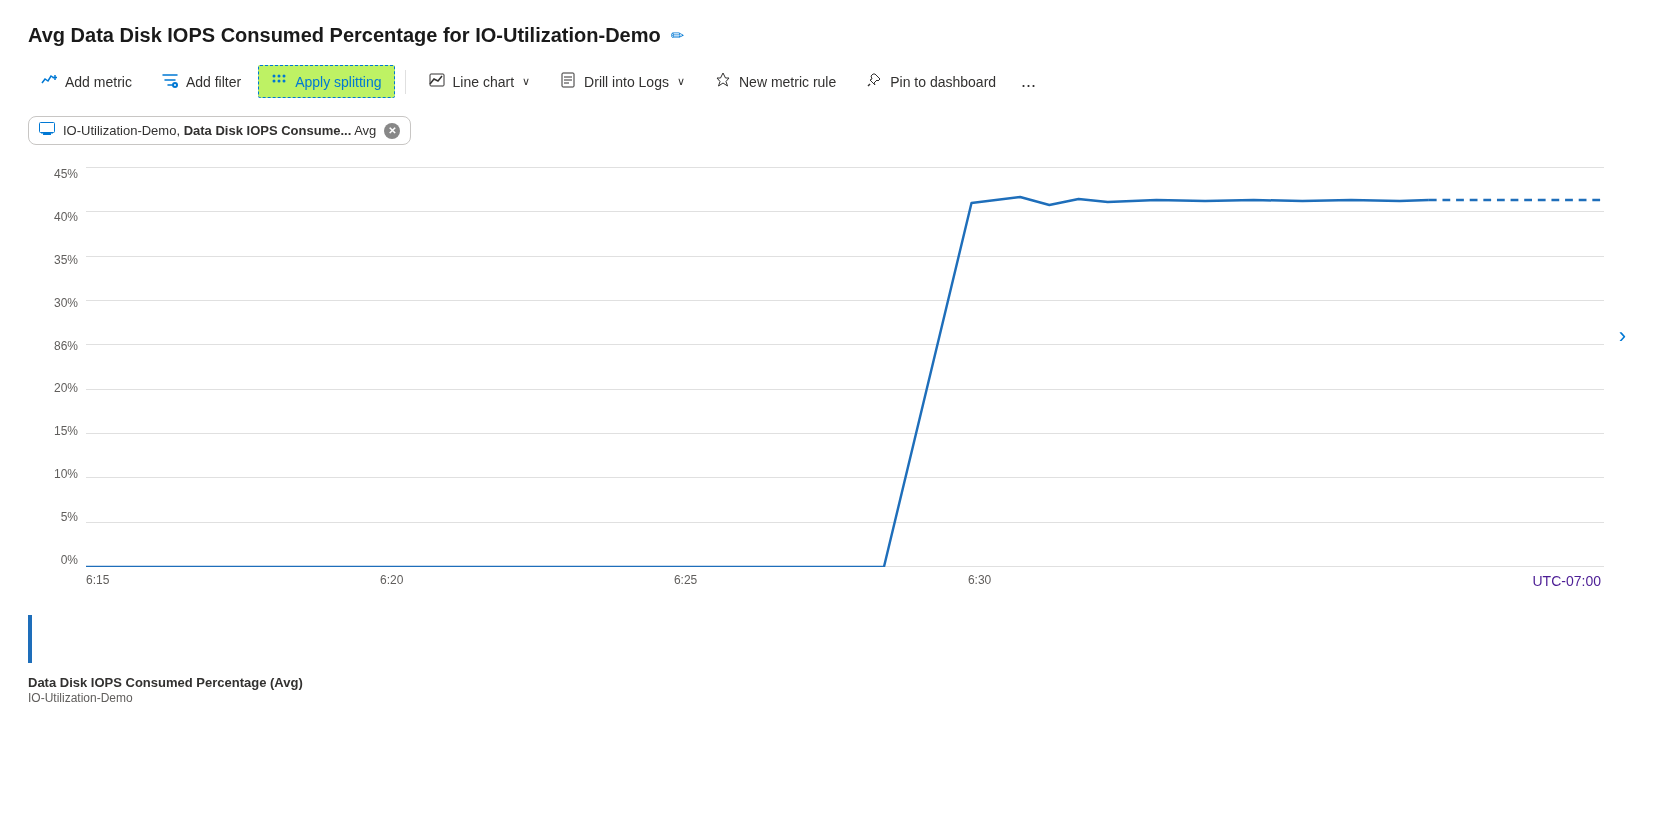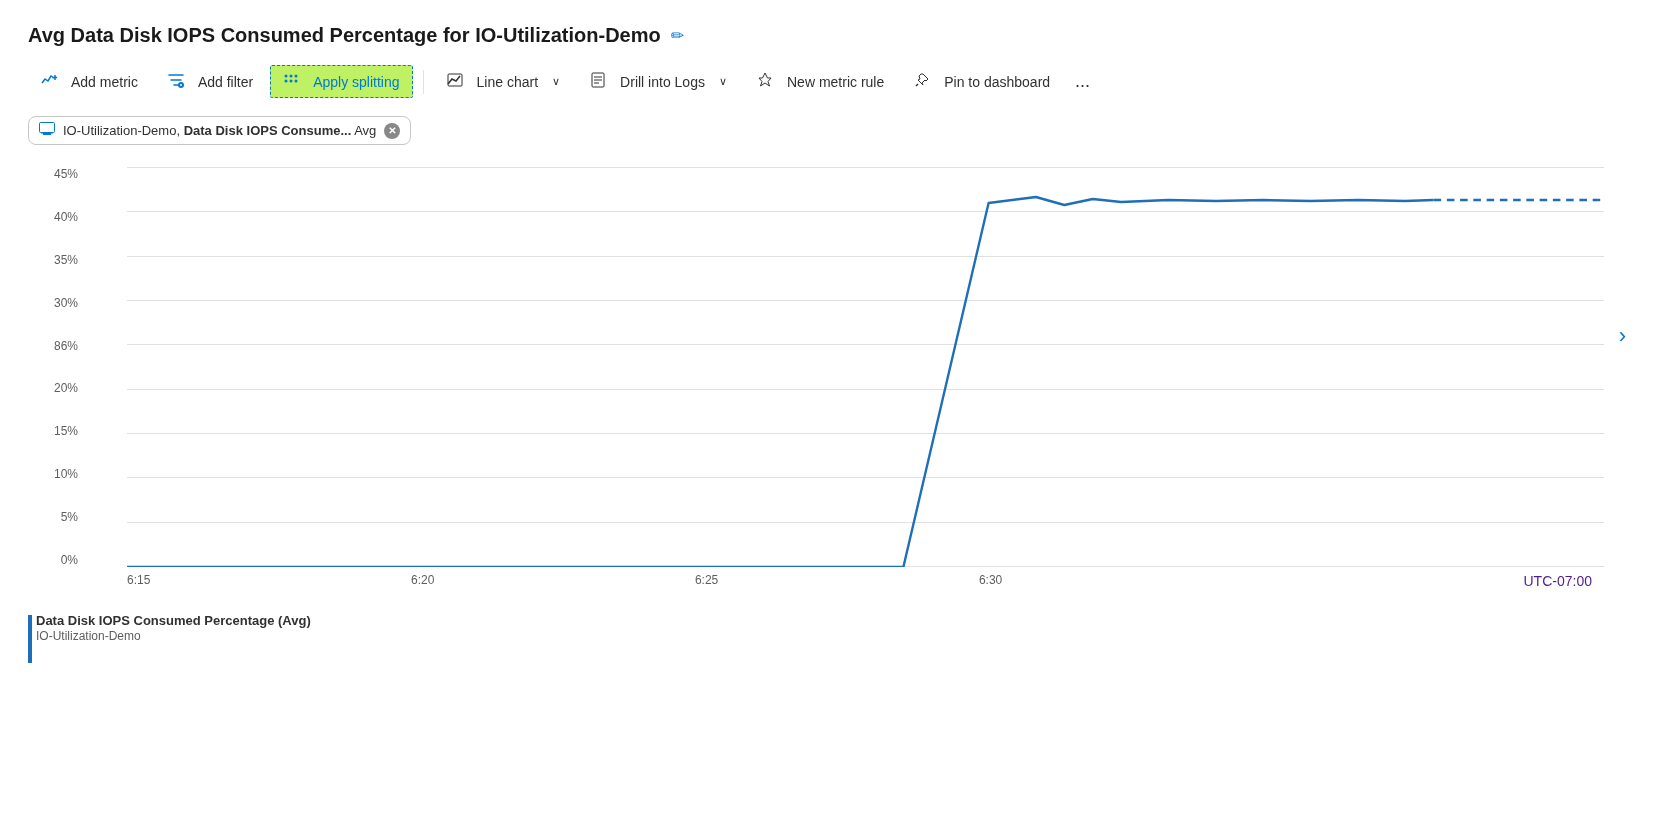--- a/index.html
+++ b/index.html
@@ -34,21 +34,21 @@
     .toolbar {
       display: flex;
       align-items: center;
       gap: 4px;
       margin-bottom: 18px;
       flex-wrap: wrap;
     }
     .toolbar-btn {
       display: flex;
       align-items: center;
-      gap: 14px;
+      gap: 8px;
       padding: 6px 12px;
       border: 1px solid transparent;
       background: transparent;
       cursor: pointer;
       font-size: 14px;
       color: #323130;
       border-radius: 2px;
       white-space: nowrap;
     }
     .toolbar-btn.active {
@@ -110,21 +110,20 @@
       flex-shrink: 0;
     }
     .chart-area {
       position: relative;
       margin-left: 10px;
       margin-right: 30px;
     }
     .chart-container {
       display: flex;
       position: relative;
-      gap: 41px;
     }
     .y-axis {
       display: flex;
       flex-direction: column;
       justify-content: space-between;
       padding-bottom: 30px;
       width: 48px;
       flex-shrink: 0;
     }
     .y-label {
@@ -175,21 +174,22 @@
       top: 50%;
       transform: translateY(-60%);
       font-size: 20px;
       color: #0078d4;
       cursor: pointer;
     }
     .legend-area {
       margin-top: 10px;
       display: flex;
       align-items: flex-start;
-      gap: 4px;
+      gap: 12px;
+      flex-direction: column;
     }
     .legend-bar {
       width: 4px;
       height: 48px;
       background: #1e6eba;
       flex-shrink: 0;
       margin-top: 2px;
     }
     .legend-name {
       font-weight: 600;
@@ -360,21 +360,21 @@
           <div class="grid-line"></div>
         </div>
 
         <svg viewBox="0 0 1560 400" preserveAspectRatio="none" style="position:absolute;top:0;left:0;width:100%;height:calc(100% - 30px);">
 
           <polyline points="0,400 820,400 910,36 960,30 990,38 1020,32 1050,35 1100,33 1150,34 1200,33 1250,34 1300,33 1350,34 1380,33" fill="none" stroke="#1e6eba" stroke-width="2.5" stroke-linejoin="round"></polyline>
 
           <polyline points="1380,33 1420,33 1460,33 1500,33 1540,33 1560,33" fill="none" stroke="#1e6eba" stroke-width="2.5" stroke-dasharray="8,6"></polyline>
         </svg>
 
-        <div class="x-axis" style="position:absolute;bottom:0;left:0;right:12px;display:flex;justify-content:space-between;align-items:flex-start;padding-top:6px;height:30px;">
+        <div class="x-axis" style="position:absolute;bottom:0;left:0;right:3px;display:flex;justify-content:space-between;align-items:flex-start;padding-top:6px;height:30px;">
           <span class="x-label">6:15</span>
           <span class="x-label">6:20</span>
           <span class="x-label">6:25</span>
           <span class="x-label">6:30</span>
           <span class="x-label"></span>
           <span class="x-label-right">UTC-07:00</span>
         </div>
       </div>
 
       <div class="chevron-right" style="position:absolute;right:-22px;top:40%;font-size:22px;color:#0078d4;cursor:pointer;">›</div>

